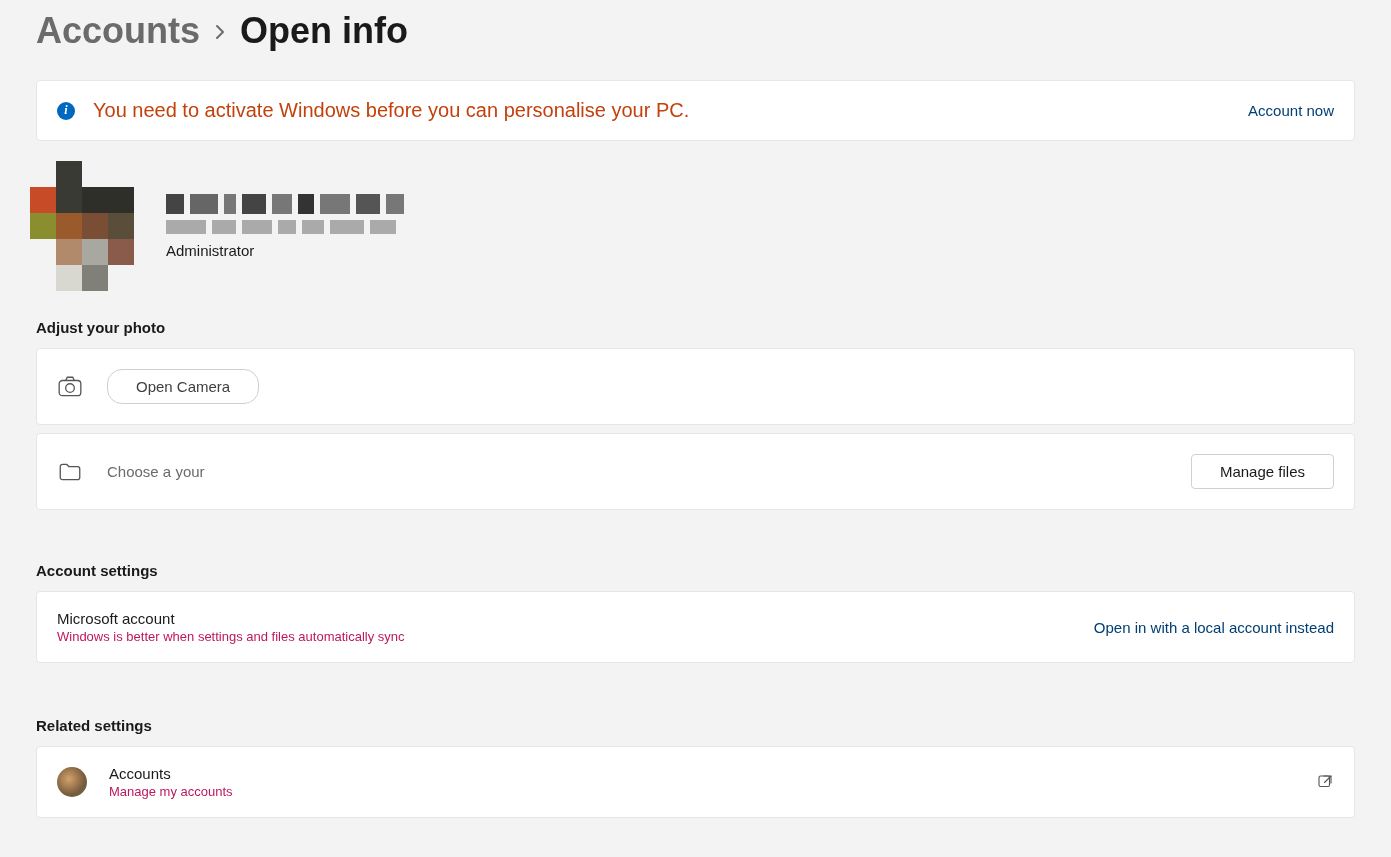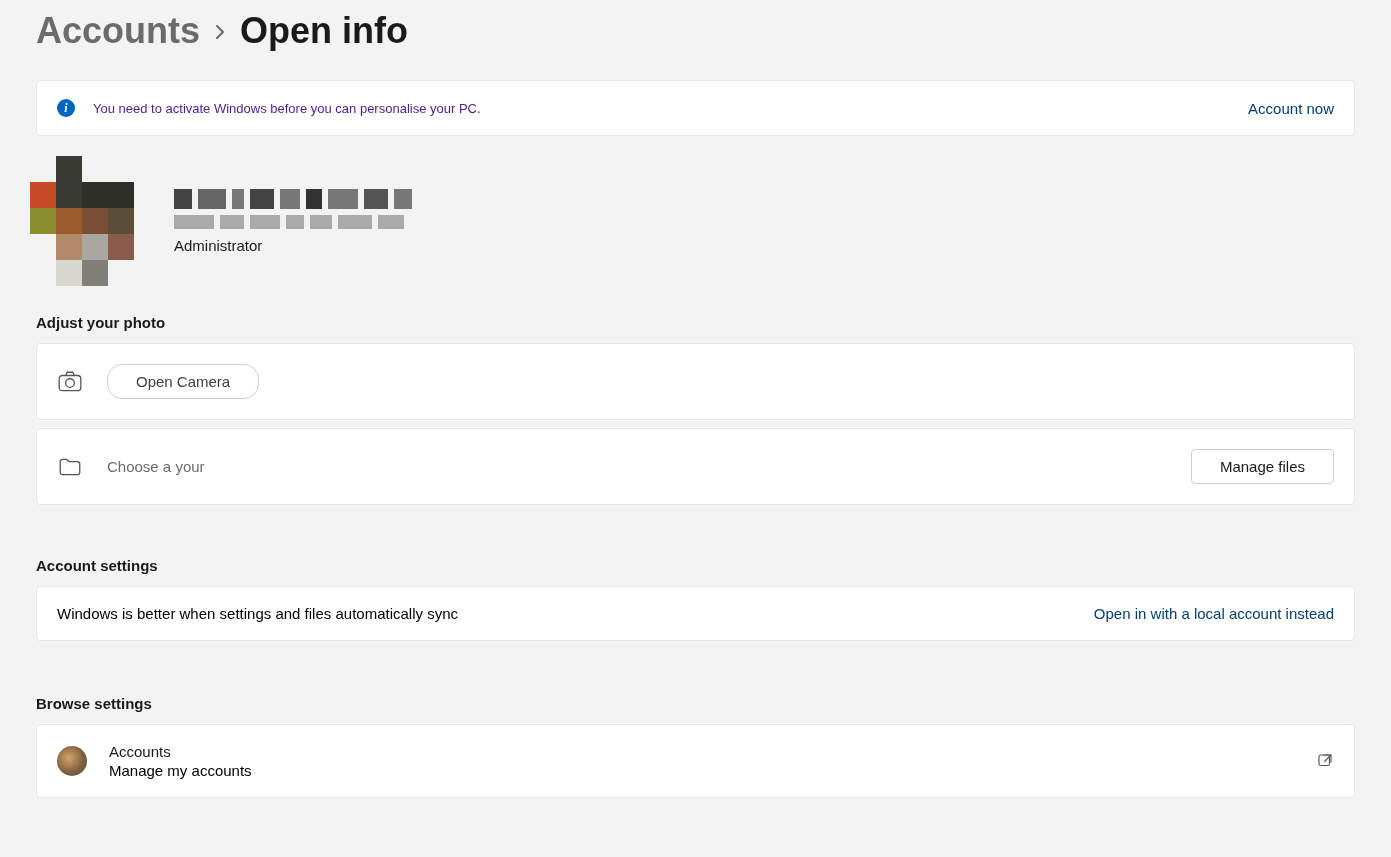--- a/index.html
+++ b/index.html
@@ -58,34 +58,34 @@
       align-items: center;
       justify-content: center;
       font-size: 12px;
       font-weight: 700;
       font-style: italic;
       font-family: Georgia, serif;
       margin-right: 18px;
       flex-shrink: 0;
     }
     .banner-text {
-      font-size: 13px;
-      color: #4c1d95;
+      font-size: 20px;
+      color: #c2410c;
       flex: 1;
     }
     .link-action {
       color: #003e73;
       font-size: 15px;
       cursor: pointer;
       white-space: nowrap;
     }
     .profile-row {
       display: flex;
       align-items: center;
-      gap: 8px;
+      gap: 0;
       margin-bottom: 28px;
     }
     .avatar-pixel {
       width: 130px;
       height: 130px;
       display: grid;
       grid-template-columns: repeat(5, 1fr);
       grid-template-rows: repeat(5, 1fr);
       margin-left: -6px;
     }
@@ -165,22 +165,22 @@
       align-items: center;
       margin-bottom: 10px;
     }
     .setting-text { flex: 1; }
     .setting-title {
       font-size: 15px;
       color: #1a1a1a;
       margin-bottom: 2px;
     }
     .setting-sub {
-      font-size: 15px;
-      color: #000000;
+      font-size: 13px;
+      color: #be185d;
     }
     .related-icon {
       width: 30px;
       height: 30px;
       border-radius: 50%;
       background: radial-gradient(circle at 40% 40%, #d4a36a, #7a5c3e 60%, #4a6b3c);
       margin-right: 22px;
       flex-shrink: 0;
     }
     .external-icon {
@@ -285,28 +285,29 @@
   <span class="option-label">Choose a your</span>
   <button class="btn-secondary">Manage files</button>
 </div>
 
 <div class="section-gap"></div>
 
 <div class="section-heading">Account settings</div>
 
 <div class="setting-card">
   <div class="setting-text">
+    <div class="setting-title">Microsoft account</div>
     <div class="setting-sub">Windows is better when settings and files automatically sync</div>
   </div>
   <span class="link-action">Open in with a local account instead</span>
 </div>
 
 <div class="section-gap"></div>
 
-<div class="section-heading">Browse settings</div>
+<div class="section-heading">Related settings</div>
 
 <div class="setting-card">
   <div class="related-icon"></div>
   <div class="setting-text">
     <div class="setting-title">Accounts</div>
     <div class="setting-sub">Manage my accounts</div>
   </div>
   <span class="external-icon">
     <svg viewBox="0 0 24 24">
         <rect x="4" y="4" width="14" height="14" rx="2"></rect>

